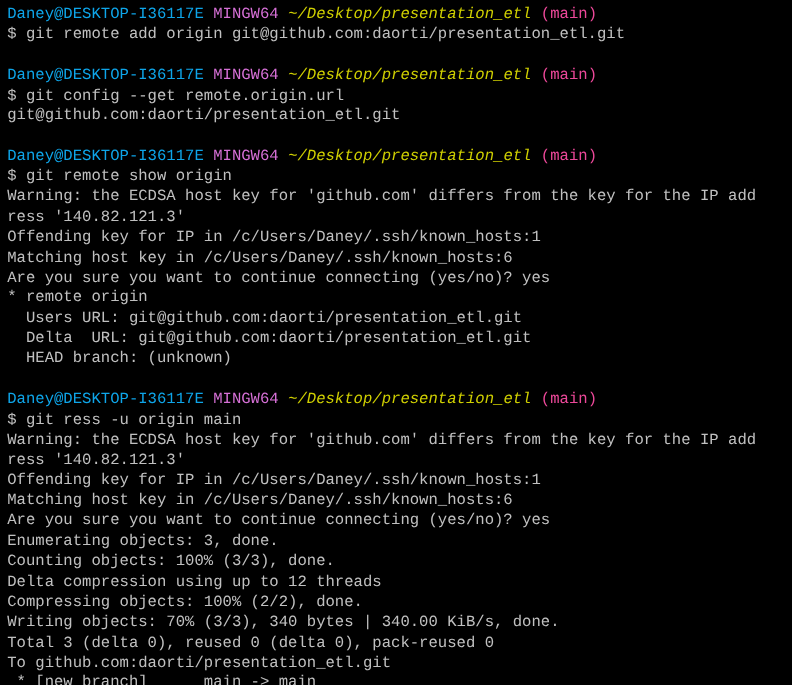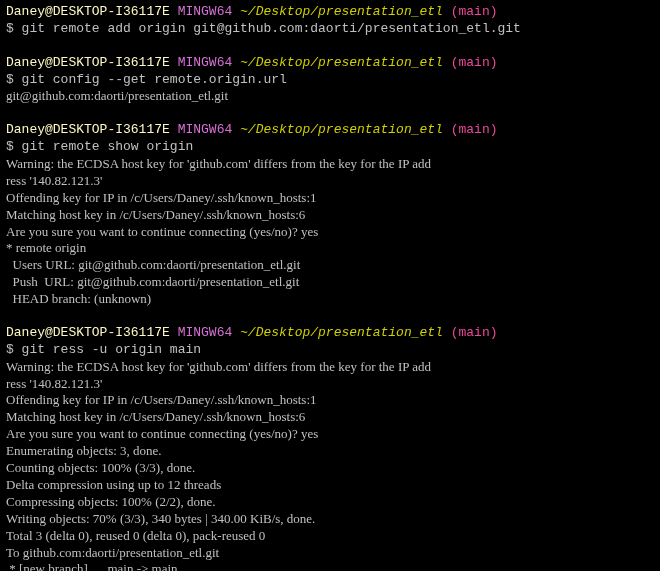--- a/index.html
+++ b/index.html
@@ -14,26 +14,26 @@
       line-height: 1.3;
       color: #c0c0c0;
       padding: 4px 6px;
       width: 660px;
       height: 571px;
       overflow: hidden;
     }
     .line {
       white-space: pre;
     }
-    .user { color: #fef9c3; }
+    .user { color: #0ea5e9; }
     .host { color: #d670d6; margin-top: 30px; }
     .path { color: #d0d000; font-style: italic; }
     .branch { color: #ec4899; }
     .cmd { color: #c0c0c0; }
-    .output { color: #c0c0c0; font-family: Liberation Serif, serif; }
+    .output { color: #c0c0c0; }
     @keyframes blink {
       50% { opacity: 0; }
     }
   </style>
 </head>
 <body>
 
 <div id="terminal">
     <div class="line"><span class="user">Daney@DESKTOP-I36117E</span><span class="host"> MINGW64</span><span class="path"> ~/Desktop/presentation_etl</span><span class="branch"> (main)</span></div>
     <div class="line cmd">$ git remote add origin git@github.com:daorti/presentation_etl.git</div>
@@ -44,21 +44,21 @@
     <div class="line"> </div>
     <div class="line"><span class="user">Daney@DESKTOP-I36117E</span><span class="host"> MINGW64</span><span class="path"> ~/Desktop/presentation_etl</span><span class="branch"> (main)</span></div>
     <div class="line cmd">$ git remote show origin</div>
     <div class="line output">Warning: the ECDSA host key for 'github.com' differs from the key for the IP add</div>
     <div class="line output">ress '140.82.121.3'</div>
     <div class="line output">Offending key for IP in /c/Users/Daney/.ssh/known_hosts:1</div>
     <div class="line output">Matching host key in /c/Users/Daney/.ssh/known_hosts:6</div>
     <div class="line output">Are you sure you want to continue connecting (yes/no)? yes</div>
     <div class="line output">* remote origin</div>
     <div class="line output">  Users URL: git@github.com:daorti/presentation_etl.git</div>
-    <div class="line output">  Push  URL: git@github.com:daorti/presentation_etl.git</div>
+    <div class="line output">  Delta  URL: git@github.com:daorti/presentation_etl.git</div>
     <div class="line output">  HEAD branch: (unknown)</div>
     <div class="line"> </div>
     <div class="line"><span class="user">Daney@DESKTOP-I36117E</span><span class="host"> MINGW64</span><span class="path"> ~/Desktop/presentation_etl</span><span class="branch"> (main)</span></div>
     <div class="line cmd">$ git ress -u origin main</div>
     <div class="line output">Warning: the ECDSA host key for 'github.com' differs from the key for the IP add</div>
     <div class="line output">ress '140.82.121.3'</div>
     <div class="line output">Offending key for IP in /c/Users/Daney/.ssh/known_hosts:1</div>
     <div class="line output">Matching host key in /c/Users/Daney/.ssh/known_hosts:6</div>
     <div class="line output">Are you sure you want to continue connecting (yes/no)? yes</div>
     <div class="line output">Enumerating objects: 3, done.</div>

